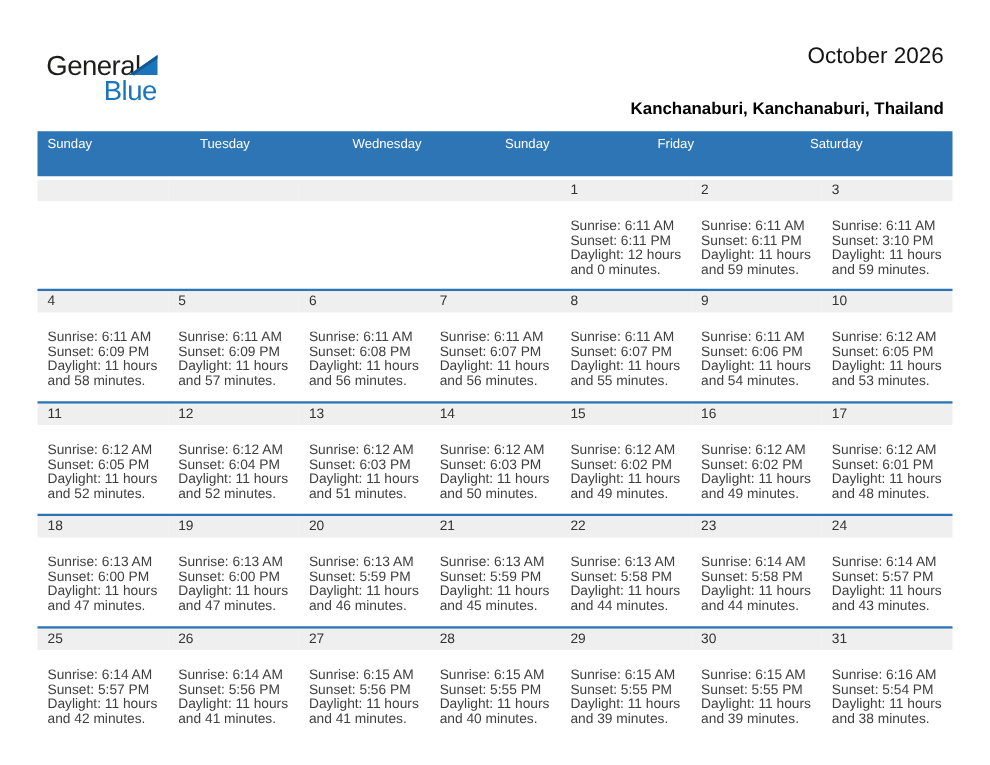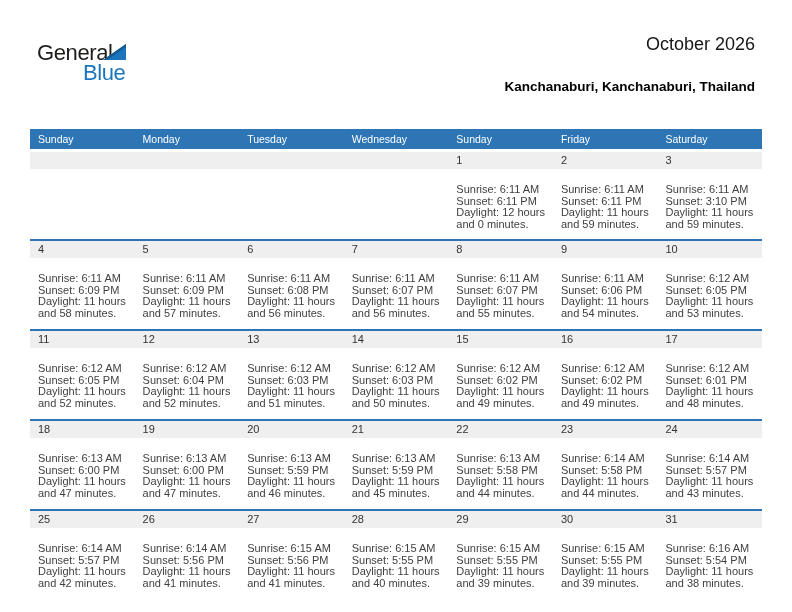--- a/index.html
+++ b/index.html
@@ -13,21 +13,21 @@
   .logo-general { position:absolute; left:0; top:0; font-size:22px; color:#1d1d1b; letter-spacing:-0.4px;text-align:center; }
   .logo-tri { position:absolute; left:66px; top:4px; }
   .logo-blue { position:absolute; left:46px; top:20px; font-size:22px; color:#1b75bc; letter-spacing:-0.4px;text-align:right; }
 
   
   .title { position:absolute; top:34px; right:37px; font-size:18px; color:#161616; }
   .subtitle { position:absolute; top:79px; right:37px; font-size:13.5px; font-weight:bold; color:#000000; }
 
   
   .calendar { position:absolute; left:30px; top:105px; width:732px; }
-  .weekday-row { display:flex; height:20px; background:var(--header-bar,#2E75B6); margin-bottom:3px;margin-top:24px; }
+  .weekday-row { display:flex; height:36px; background:var(--header-bar,#2E75B6); margin-bottom:3px; }
   .wd-cell { flex:1 1 0; box-sizing:border-box; padding:4px 0 0 8px; color:#ffffff; font-size:10.5px; overflow:hidden; white-space:nowrap; }
 
   .week { display:flex; height:90px; box-sizing:border-box; border-top:2px solid var(--row-line,#2E74B5); }
   .week.first { border-top:none; height:87px; }
   .day-cell { flex:1 1 0; min-width:0; display:flex; flex-direction:column; }
   .day-band { height:17px; box-sizing:border-box; background:var(--day-band,#EFEFEF); padding:2px 0 0 8px; font-size:11px; color:#333333; }
   .day-body { padding:15px 5px 0 8px; font-size:11px; line-height:11.6px; color:#3f3f3f; }
   .day-body div { white-space:nowrap; overflow:hidden; }
 </style>
 </head>
@@ -45,21 +45,20 @@
     </span>
     <span class="logo-blue">Blue</span>
   </div>
 
   <div class="title">October 2026</div>
   <div class="subtitle">Kanchanaburi, Kanchanaburi, Thailand</div>
 
   <div class="calendar">
     <div class="weekday-row">
         <div class="wd-cell">Sunday</div>
-        <div class="wd-cell">Monday</div>
         <div class="wd-cell">Tuesday</div>
         <div class="wd-cell">Wednesday</div>
         <div class="wd-cell">Sunday</div>
         <div class="wd-cell">Friday</div>
         <div class="wd-cell">Saturday</div>
       </div>
     <div>
         <div class="week first">
           <div class="day-cell">
             <div class="day-band"></div>

